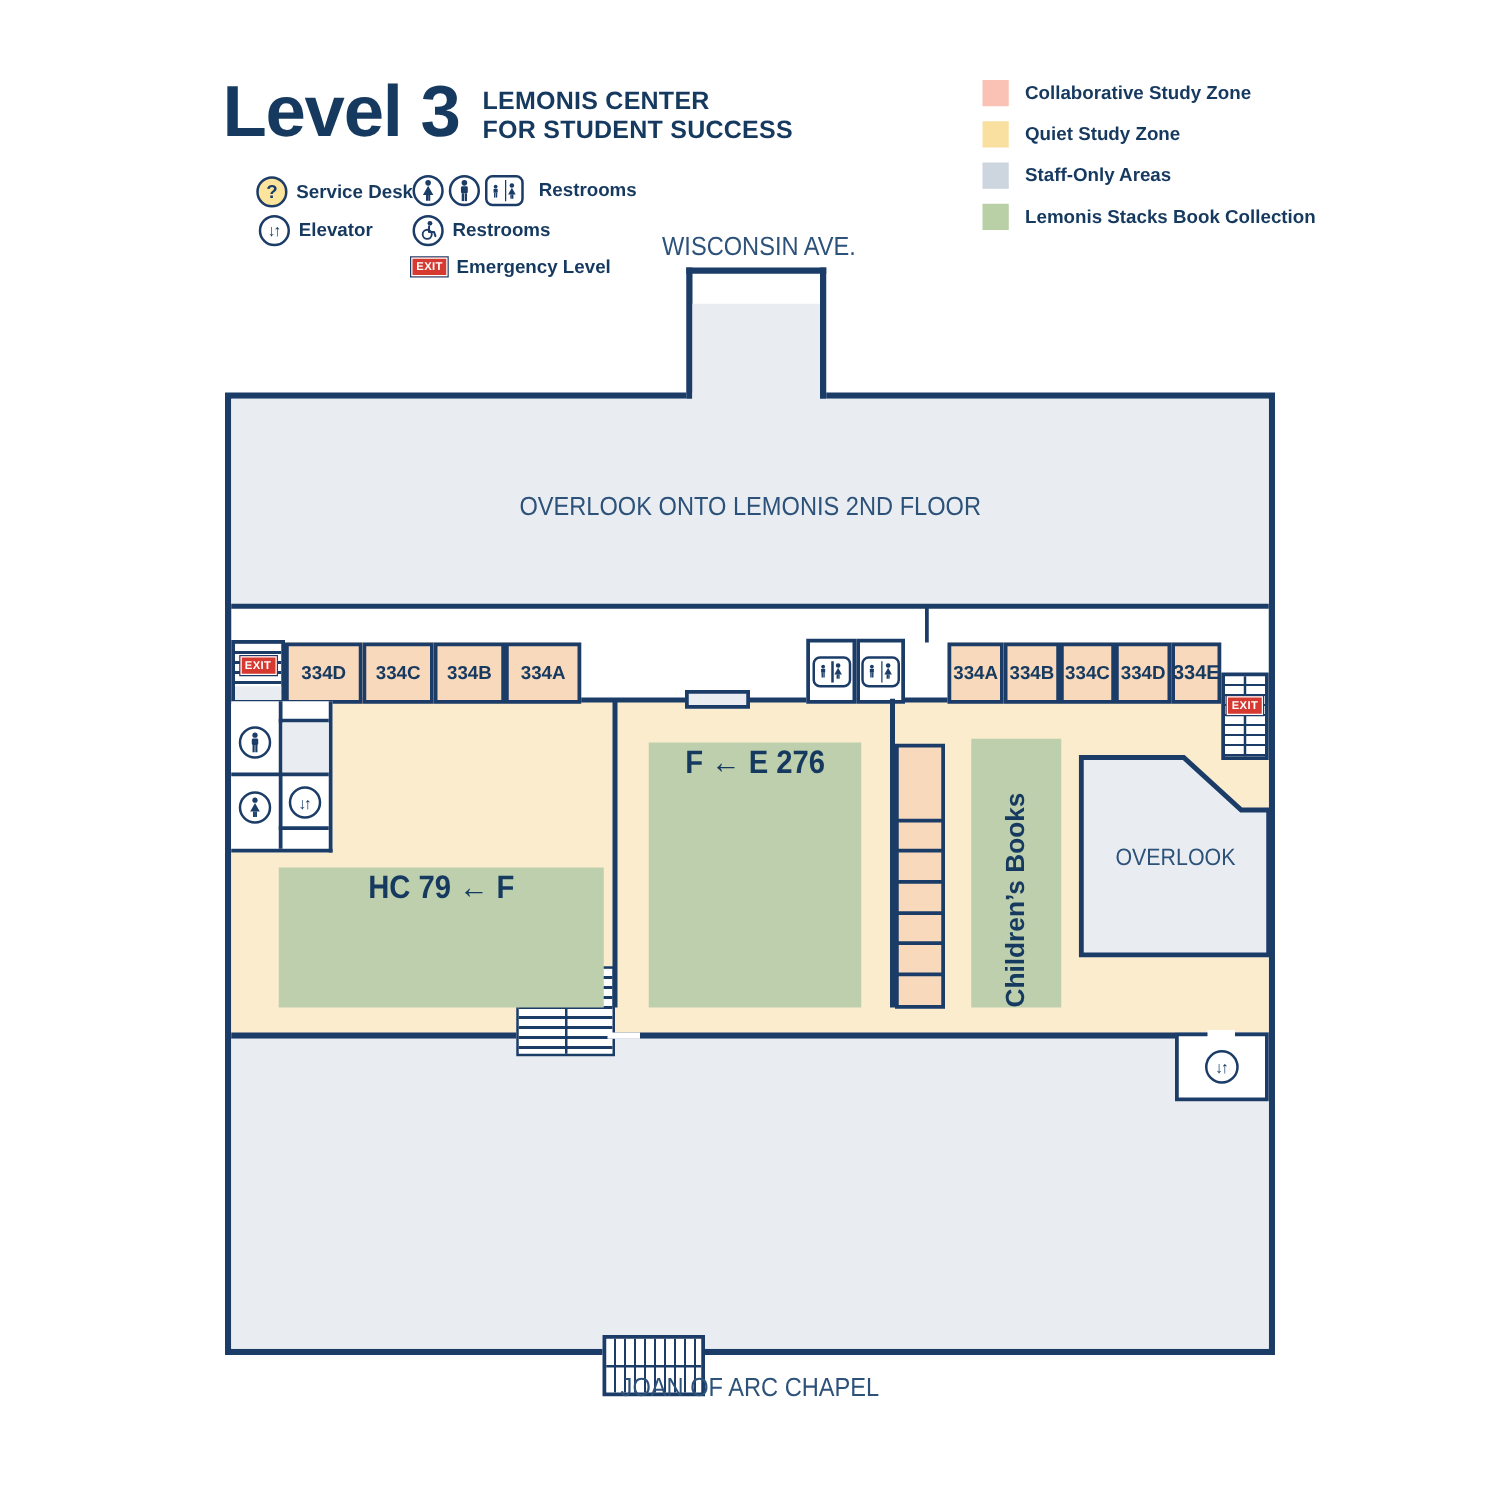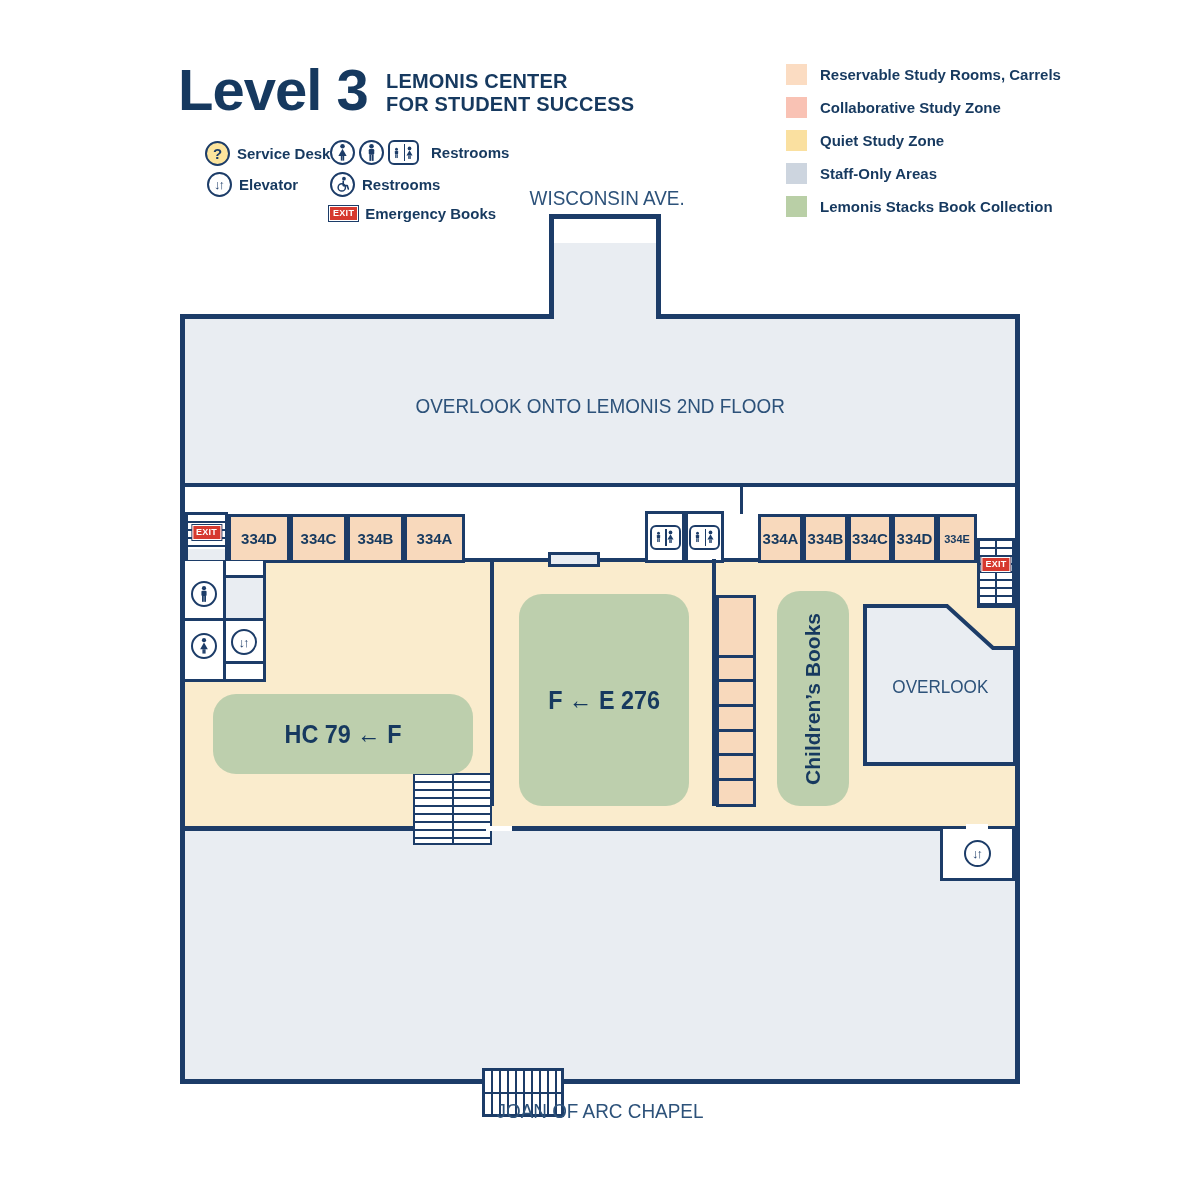--- a/index.html
+++ b/index.html
@@ -33,22 +33,22 @@
   
   .wall{background:var(--navy);}
   .room{box-sizing:border-box;border:3px solid var(--navy);background:var(--peach);
     display:flex;align-items:center;justify-content:center;font-size:15px;font-weight:bold;color:var(--text);}
   .whiteroom{box-sizing:border-box;border:3px solid var(--navy);background:#fff;
     display:flex;align-items:center;justify-content:center;}
   .stairs-h{box-sizing:border-box;border:3px solid var(--navy);background:#fff;position:relative;
     background-image:repeating-linear-gradient(to bottom,transparent 0 6px,var(--navy) 6px 8px);}
   .stairs-v{box-sizing:border-box;border:3px solid var(--navy);background:#fff;position:relative;
     background-image:repeating-linear-gradient(to right,transparent 0 6px,var(--navy) 6px 8px);}
-  .greenblock{background:var(--green);display:flex;align-items:center;justify-content:center;
-    font-size:26px;font-weight:bold;color:var(--text);border-radius:23px;}
+  .greenblock{background:var(--green);display:flex;justify-content:center;
+    font-size:26px;font-weight:bold;color:var(--text);}
   .maplabel{color:var(--label);font-size:21px;text-align:center;}
   .centerline-v{position:absolute;left:50%;top:0;bottom:0;width:2px;background:var(--navy);transform:translateX(-50%);}
   .centerline-h{position:absolute;top:50%;left:0;right:0;height:2px;background:var(--navy);transform:translateY(-50%);}
 </style>
 </head>
 <body>
 
 <div class="abs level-title">Level 3</div>
 <div class="abs building-name">
   <div>LEMONIS CENTER</div>
@@ -104,28 +104,24 @@
     <svg width="19" height="19" viewBox="0 0 26 26" style="color:var(--navy);display:block;">
       <circle cx="15" cy="5" r="2.6" fill="currentColor"></circle>
       <path d="M14 8.5 V14.5 H19.5 L21 19" stroke="currentColor" stroke-width="2.2" fill="none" stroke-linecap="round" stroke-linejoin="round"></path>
       <circle cx="12" cy="17" r="5" stroke="currentColor" stroke-width="2" fill="none"></circle>
     </svg>
   </span>
   <span class="leglabel">Restrooms</span>
 </div>
 <div class="abs legrow" style="left:329px;top:205px;">
   <span class="exit-badge">EXIT</span>
-  <span class="leglabel">Emergency Books</span>
+  <span class="leglabel">Emergency Level</span>
 </div>
 
 <div class="abs clegend">
-  <div class="clegrow">
-    <span class="swatch" style="background-color: rgb(251, 220, 194);"></span>
-    <span class="leglabel">Reservable Study Rooms, Carrels</span>
-    </div>
   <div class="clegrow">
     <span class="swatch" style="background-color: rgb(249, 194, 180);"></span>
     <span class="leglabel">Collaborative Study Zone</span>
     </div>
   <div class="clegrow">
     <span class="swatch" style="background-color: rgb(250, 224, 160);"></span>
     <span class="leglabel">Quiet Study Zone</span>
     </div>
   <div class="clegrow">
     <span class="swatch" style="background-color: rgb(205, 213, 223);"></span>
@@ -211,21 +207,21 @@
   </div>
 <div class="abs room" style="left:803px;top:514px;width:45px;height:49px;">
     <span>334B</span>
   </div>
 <div class="abs room" style="left:848px;top:514px;width:44px;height:49px;">
     <span>334C</span>
   </div>
 <div class="abs room" style="left:892px;top:514px;width:45px;height:49px;">
     <span>334D</span>
   </div>
-<div class="abs room" style="left:937px;top:514px;width:40px;height:49px;font-size:11px;">
+<div class="abs room" style="left:937px;top:514px;width:40px;height:49px;font-size:16px;">
     <span>334E</span>
   </div>
 
 <div class="abs stairs-h" style="left:977px;top:487px;width:38px;height:70px;">
   <div class="centerline-v"></div>
   <span class="exit-badge" style="position:absolute;left:50%;top:16px;transform:translateX(-50%);">EXIT</span>
 </div>
 <div class="abs stairs-h" style="left:977px;top:561px;width:38px;height:46px;">
   <div class="centerline-v"></div>
   <span class="exit-badge" style="position:absolute;left:50%;top:13px;transform:translateX(-50%);">EXIT</span>
@@ -260,21 +256,21 @@
 
 <div class="abs stairs-h" style="left:413px;top:606px;width:79px;height:72px;border-width:2px;">
   <div class="centerline-v"></div>
 </div>
 
 <div class="abs wall" style="left:490px;top:559px;width:4px;height:247px;"></div>
 <div class="abs wall" style="left:712px;top:559px;width:4px;height:247px;"></div>
 
 <div class="abs" style="left:548px;top:552px;width:52px;height:15px;background:var(--gray);border:3px solid var(--navy);box-sizing:border-box;"></div>
 
-<div class="abs greenblock" style="left:213px;top:694px;width:260px;height:80px;">
+<div class="abs greenblock" style="left:223px;top:694px;width:260px;height:112px;">
     <span class="cond">HC 79 ← F</span>
   </div>
 <div class="abs greenblock" style="left:519px;top:594px;width:170px;height:212px;">
     <span class="cond">F ← E 276</span>
   </div>
 
 <div class="abs" style="left:716px;top:595px;width:40px;height:212px;background:var(--navy);">
   <div style="position:absolute;left:3px;top:3px;width:34px;height:57px;background:var(--peach);"></div>
   <div style="position:absolute;left:3px;top:63px;width:34px;height:21px;background:var(--peach);"></div>
   <div style="position:absolute;left:3px;top:87px;width:34px;height:22px;background:var(--peach);"></div>

